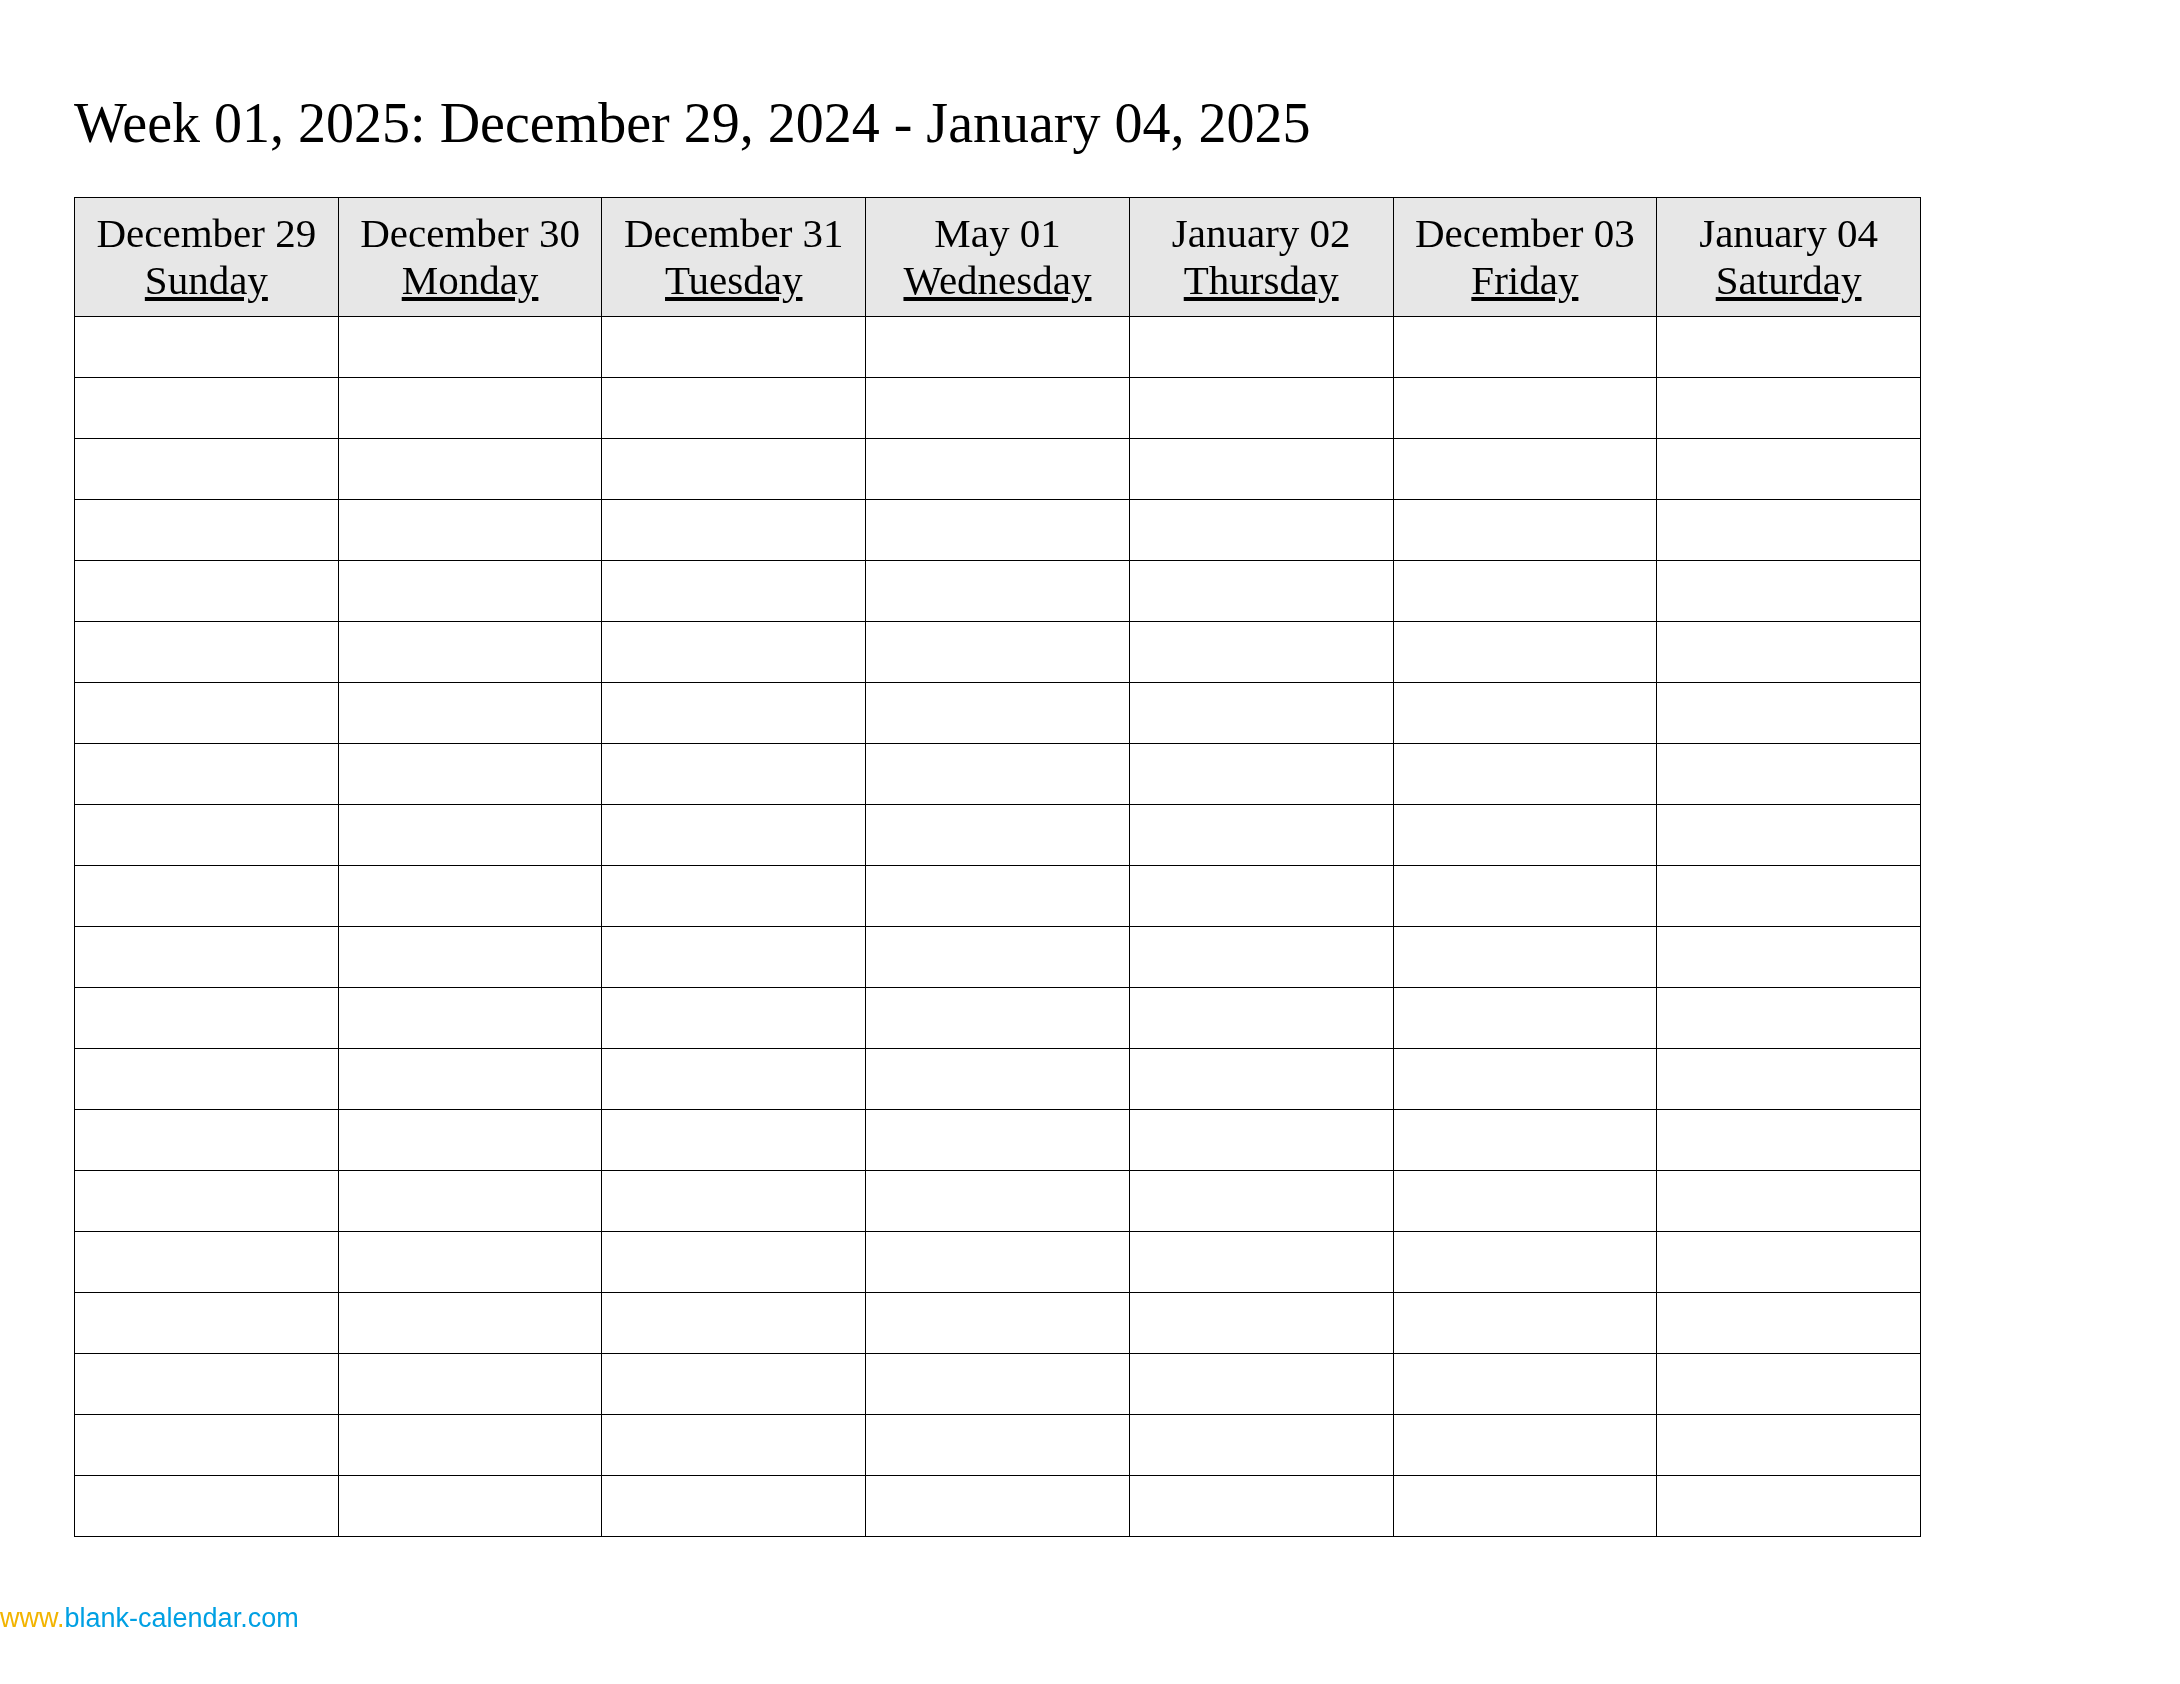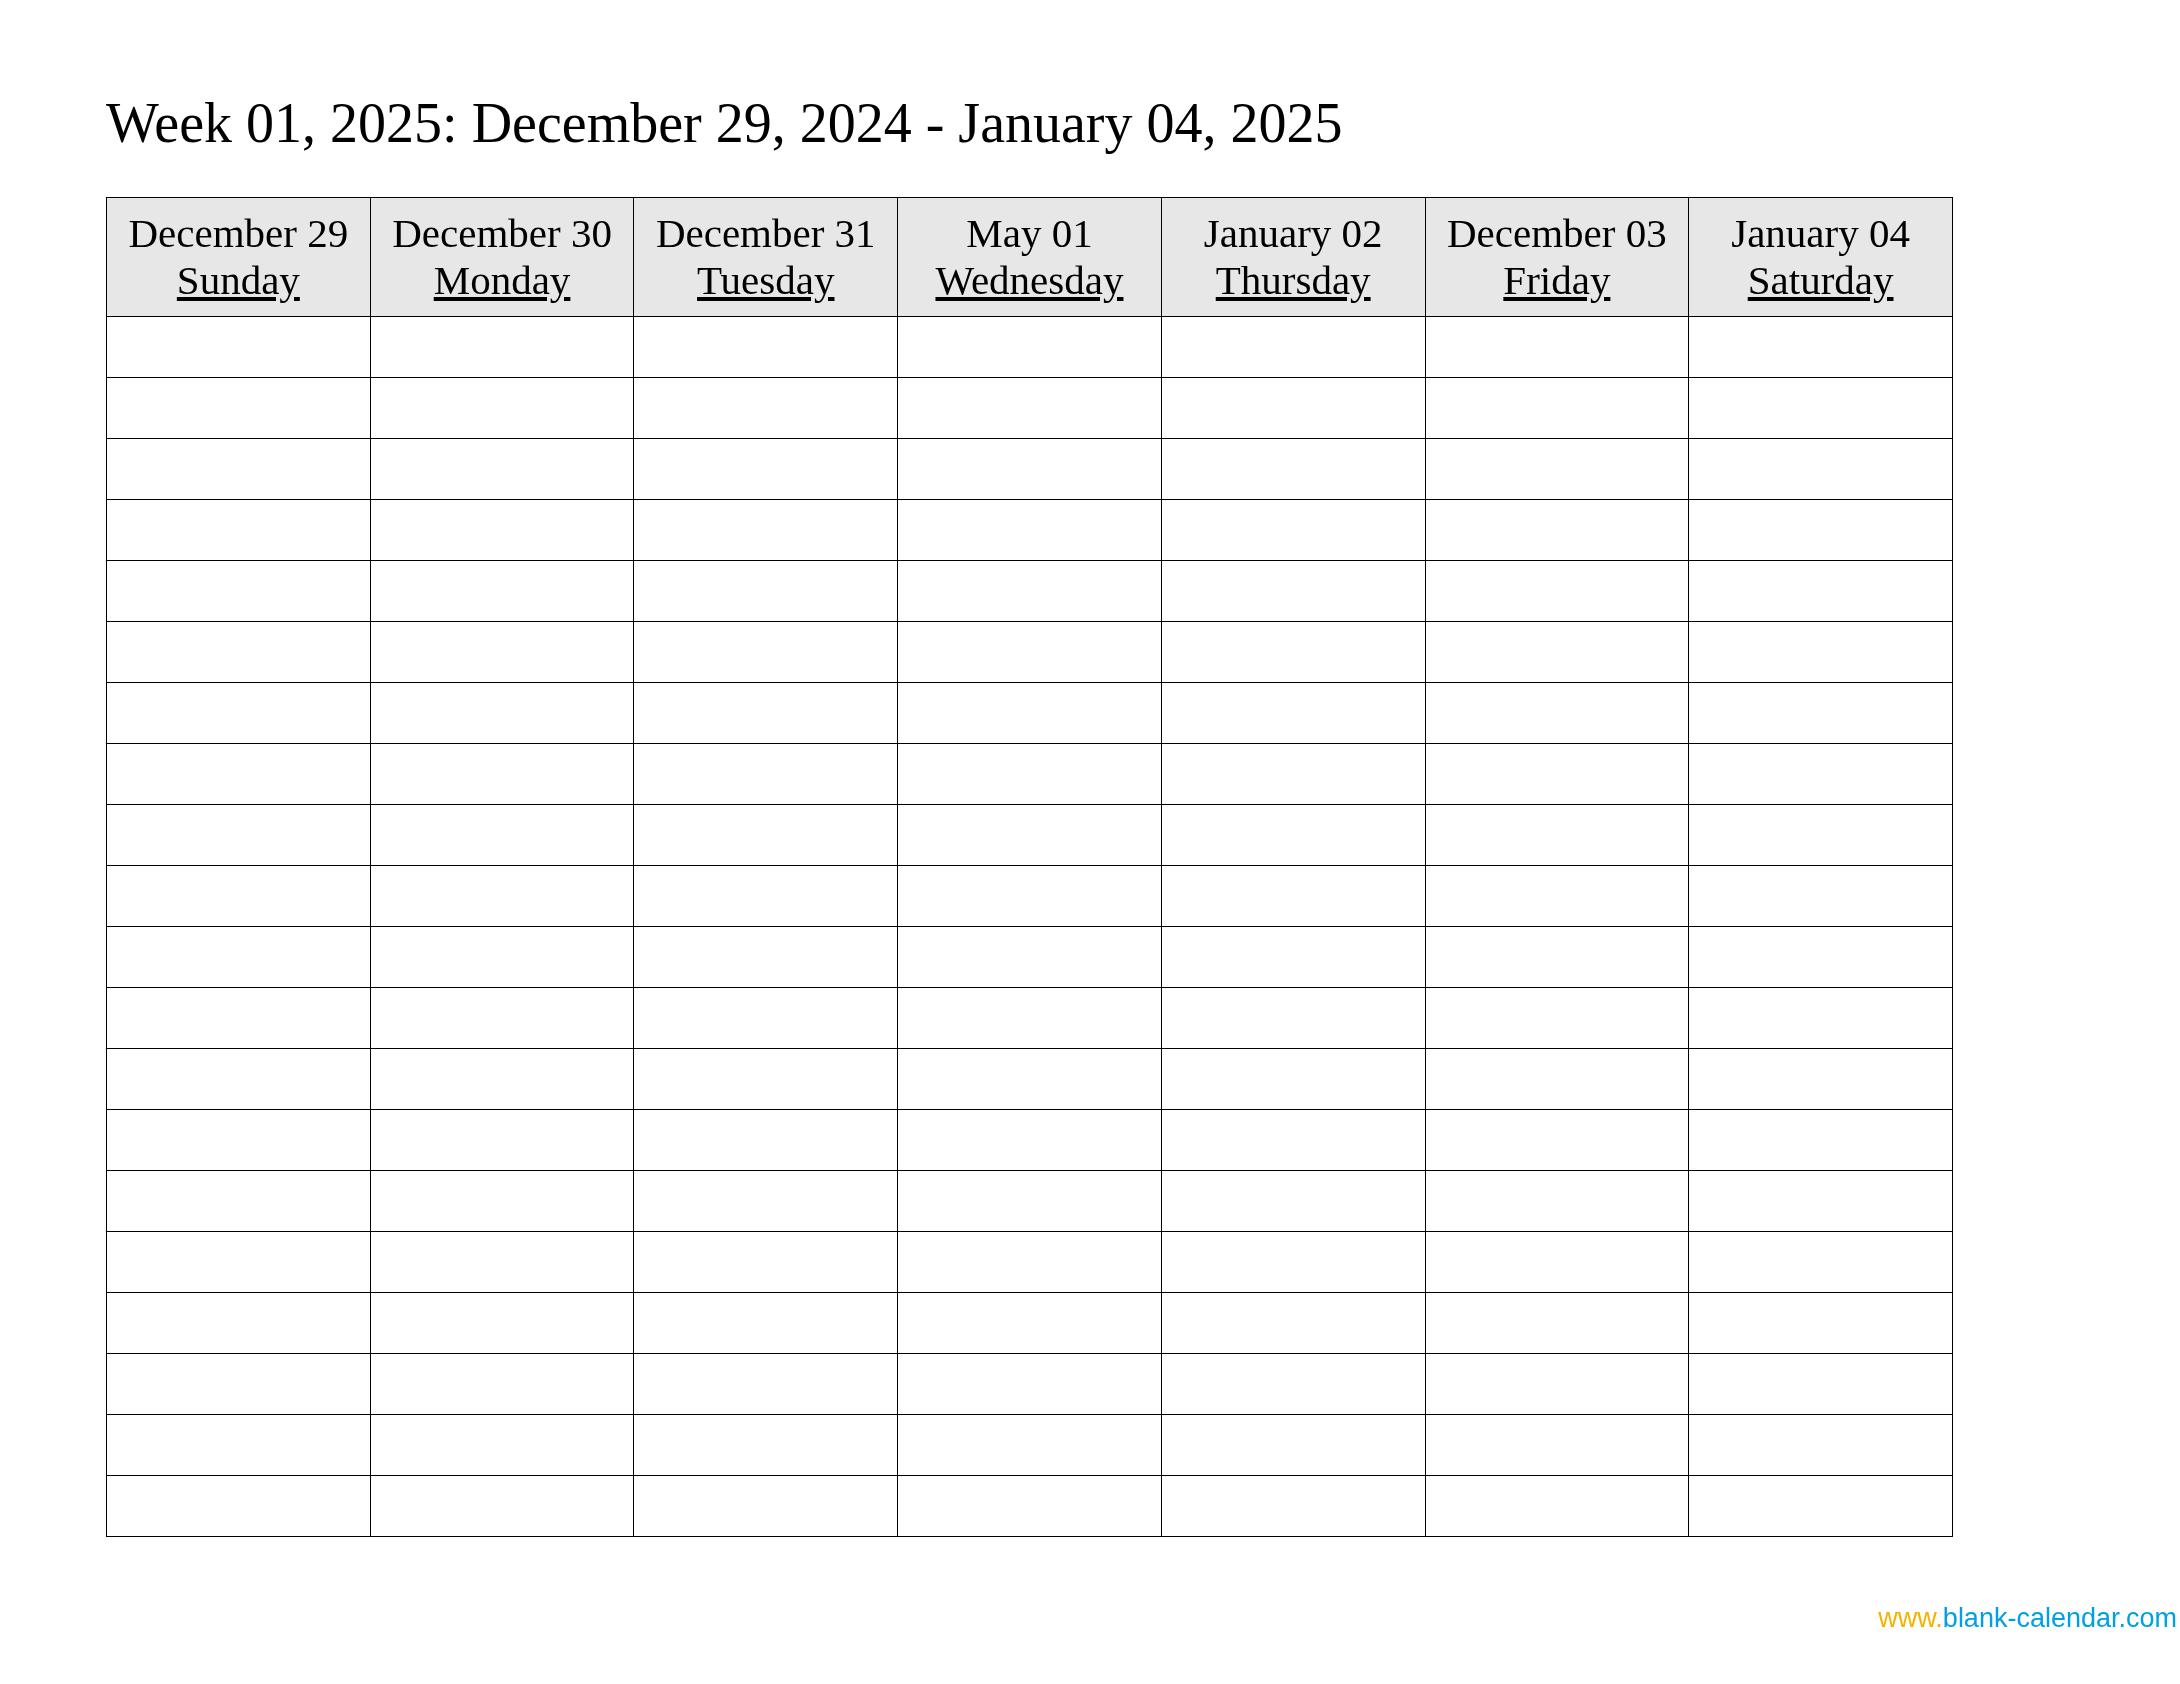--- a/index.html
+++ b/index.html
@@ -1,23 +1,23 @@
 <!DOCTYPE html>
 <html style="font-size:13.6px"><head>
 <meta charset="utf-8">
 <style>
   html,body{margin:0;padding:0;width:2181px;height:1685px;background:#fff;font-family:"Times New Roman",Times,serif;color:#000;}
-  .page{box-sizing:border-box;width:2181px;height:1685px;padding:94px 167px 0 106px;position:relative;}
+  .page{box-sizing:border-box;width:2181px;height:1685px;padding:94px 167px 0 74px;position:relative;}
   h1.title{margin:0 0 44px 0;font-weight:400;font-size:56px;line-height:1.05;letter-spacing:0;}
   table.calendar{border-collapse:collapse;width:1847px;table-layout:fixed;}
   table.calendar th{background:#e7e7e7;border:1.7px solid #000;font-weight:400;font-family:"Times New Roman",Times,serif;font-size:41px;line-height:1.15;text-align:center;padding:12px 0 12px 0;height:95px;box-sizing:border-box;}
   table.calendar th .date-line{display:block;}
   table.calendar th .dow-line{display:block;text-decoration:underline;}
   table.calendar td{border:1.7px solid #000;height:61px;box-sizing:border-box;}
-  .footer-link{position:absolute;left:0;right:4px;bottom:51px;text-align:right;font-family:Arial,Helvetica,sans-serif;font-size:27px;letter-spacing:0;}
+  .footer-link{position:absolute;left:0;right:4px;bottom:51px;text-align:left;font-family:Arial,Helvetica,sans-serif;font-size:27px;letter-spacing:0;}
   .footer-link .www{color:#f2b400;}
   .footer-link .url{color:#00a0e3;}
 </style>
 </head>
 <body>
 
 <div class="page">
   <h1 class="title">Week 01, 2025: December 29, 2024 - January 04, 2025</h1>
 
   <table class="calendar">

